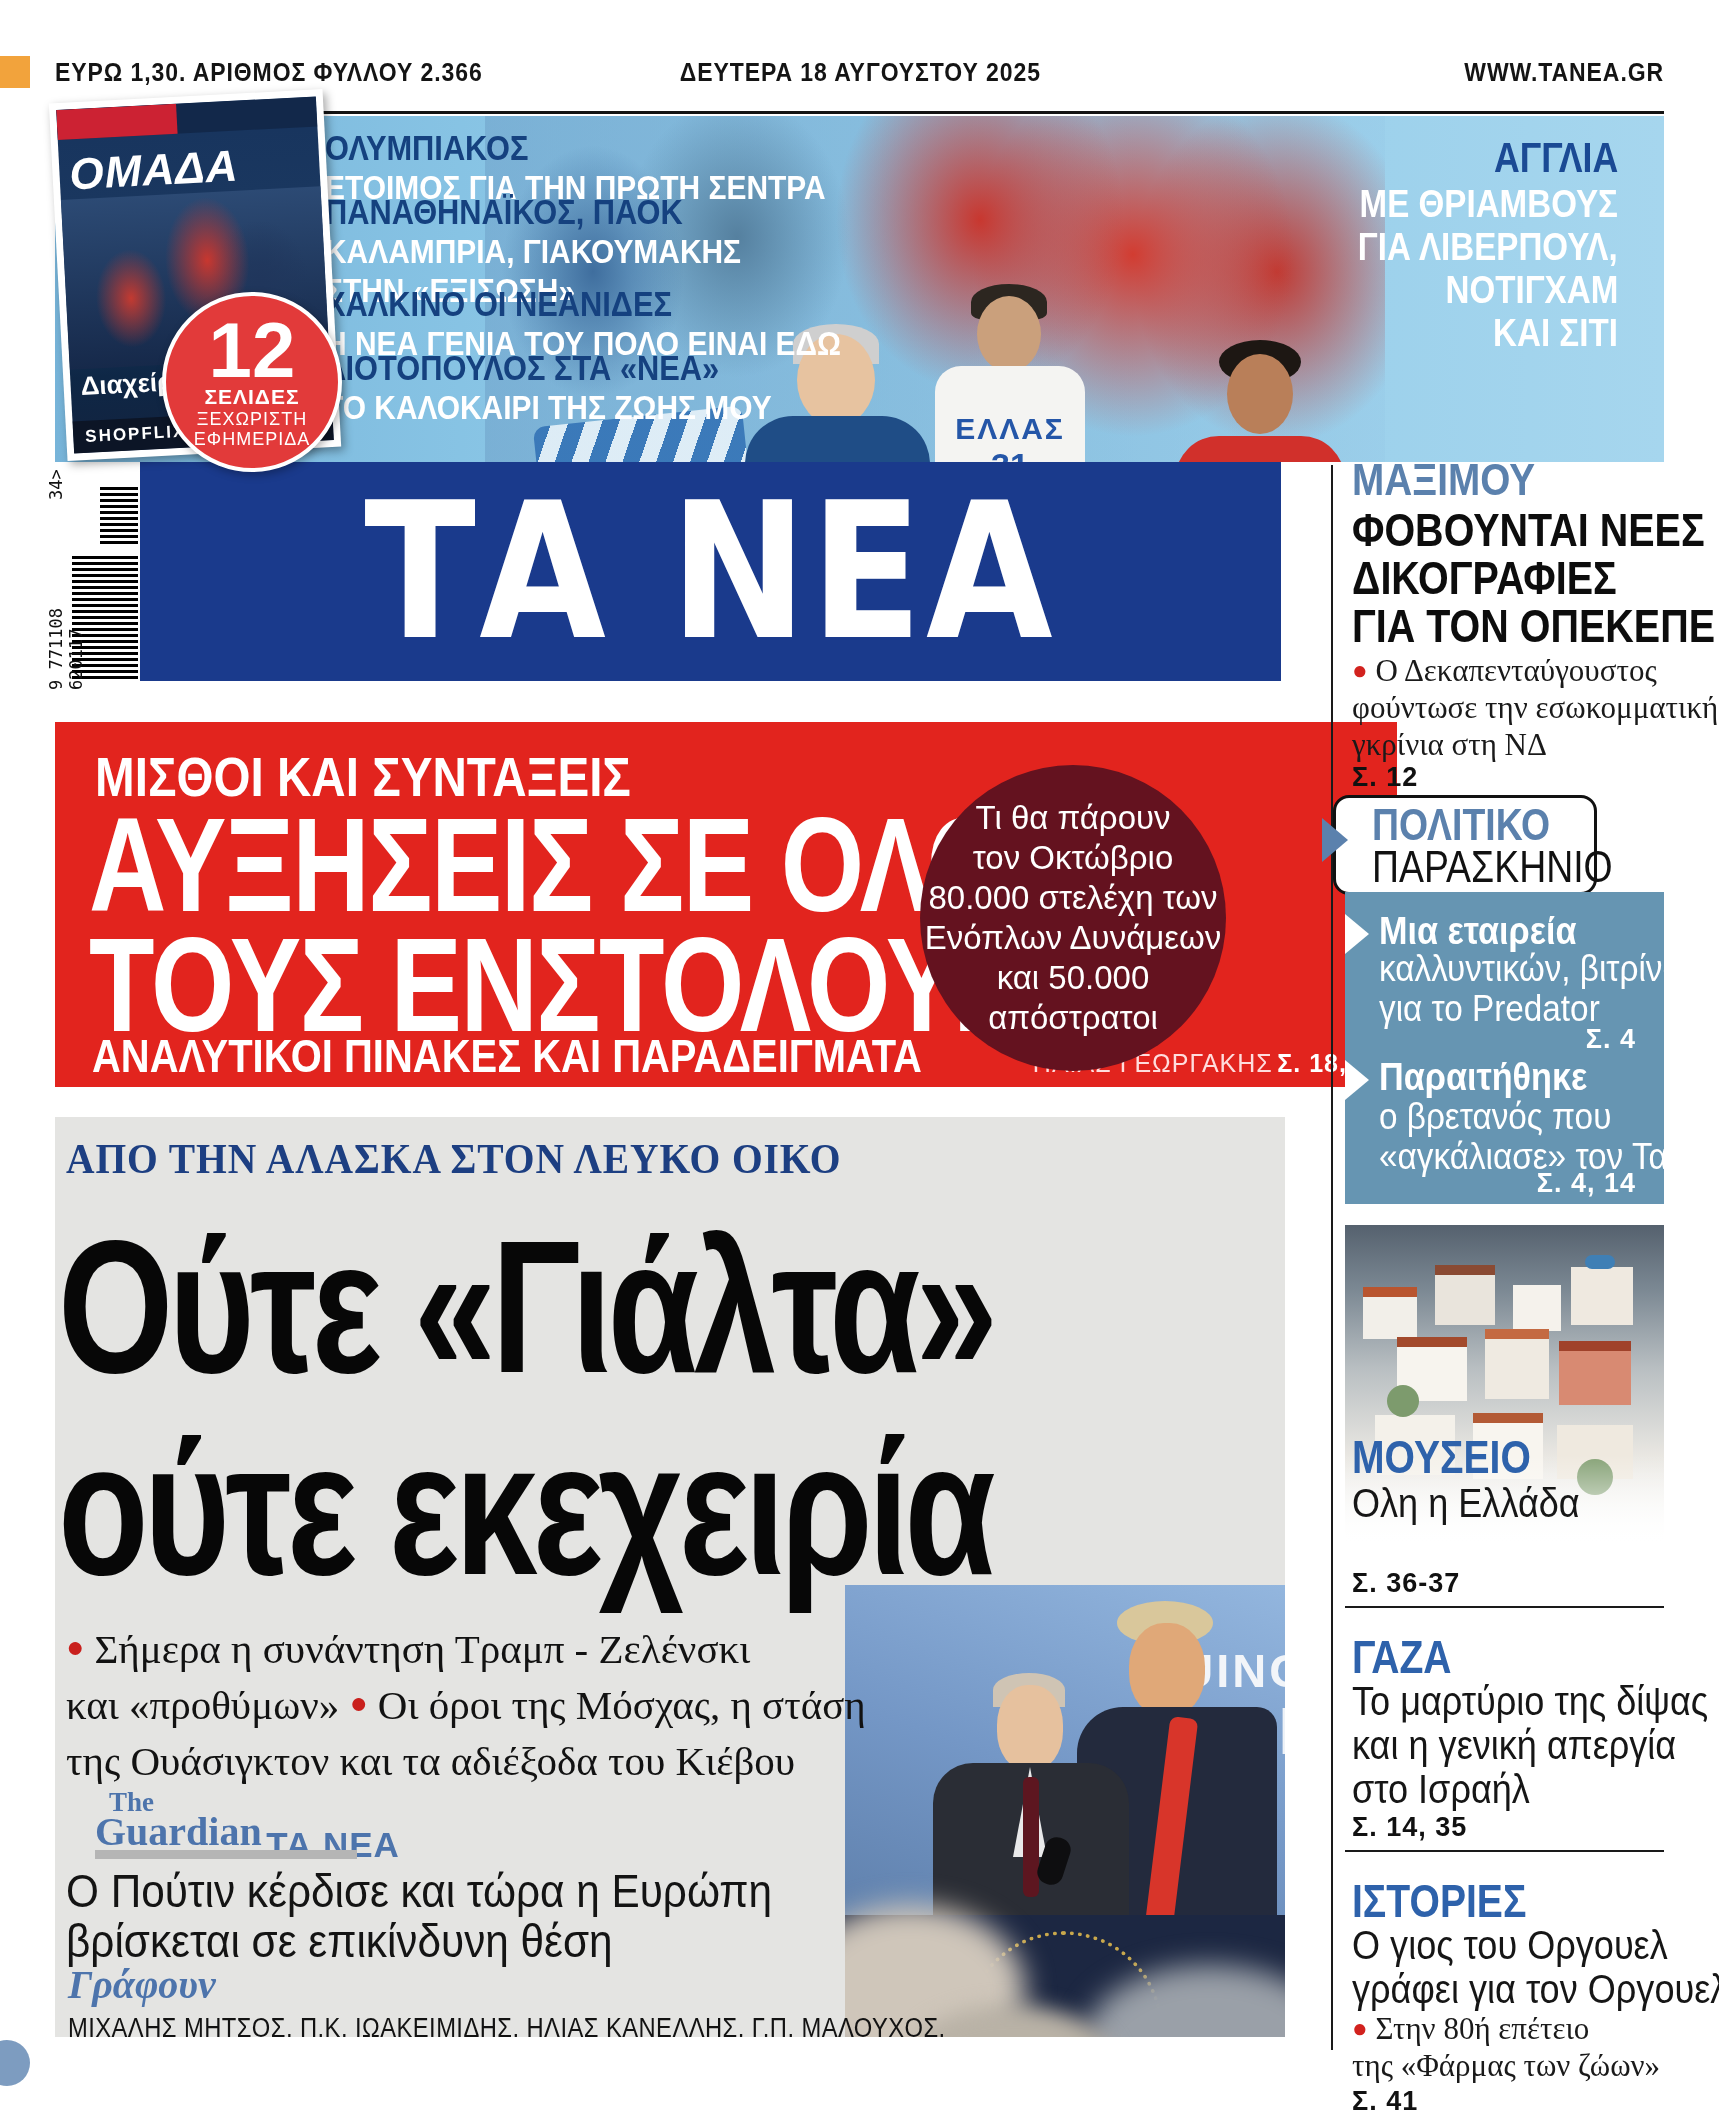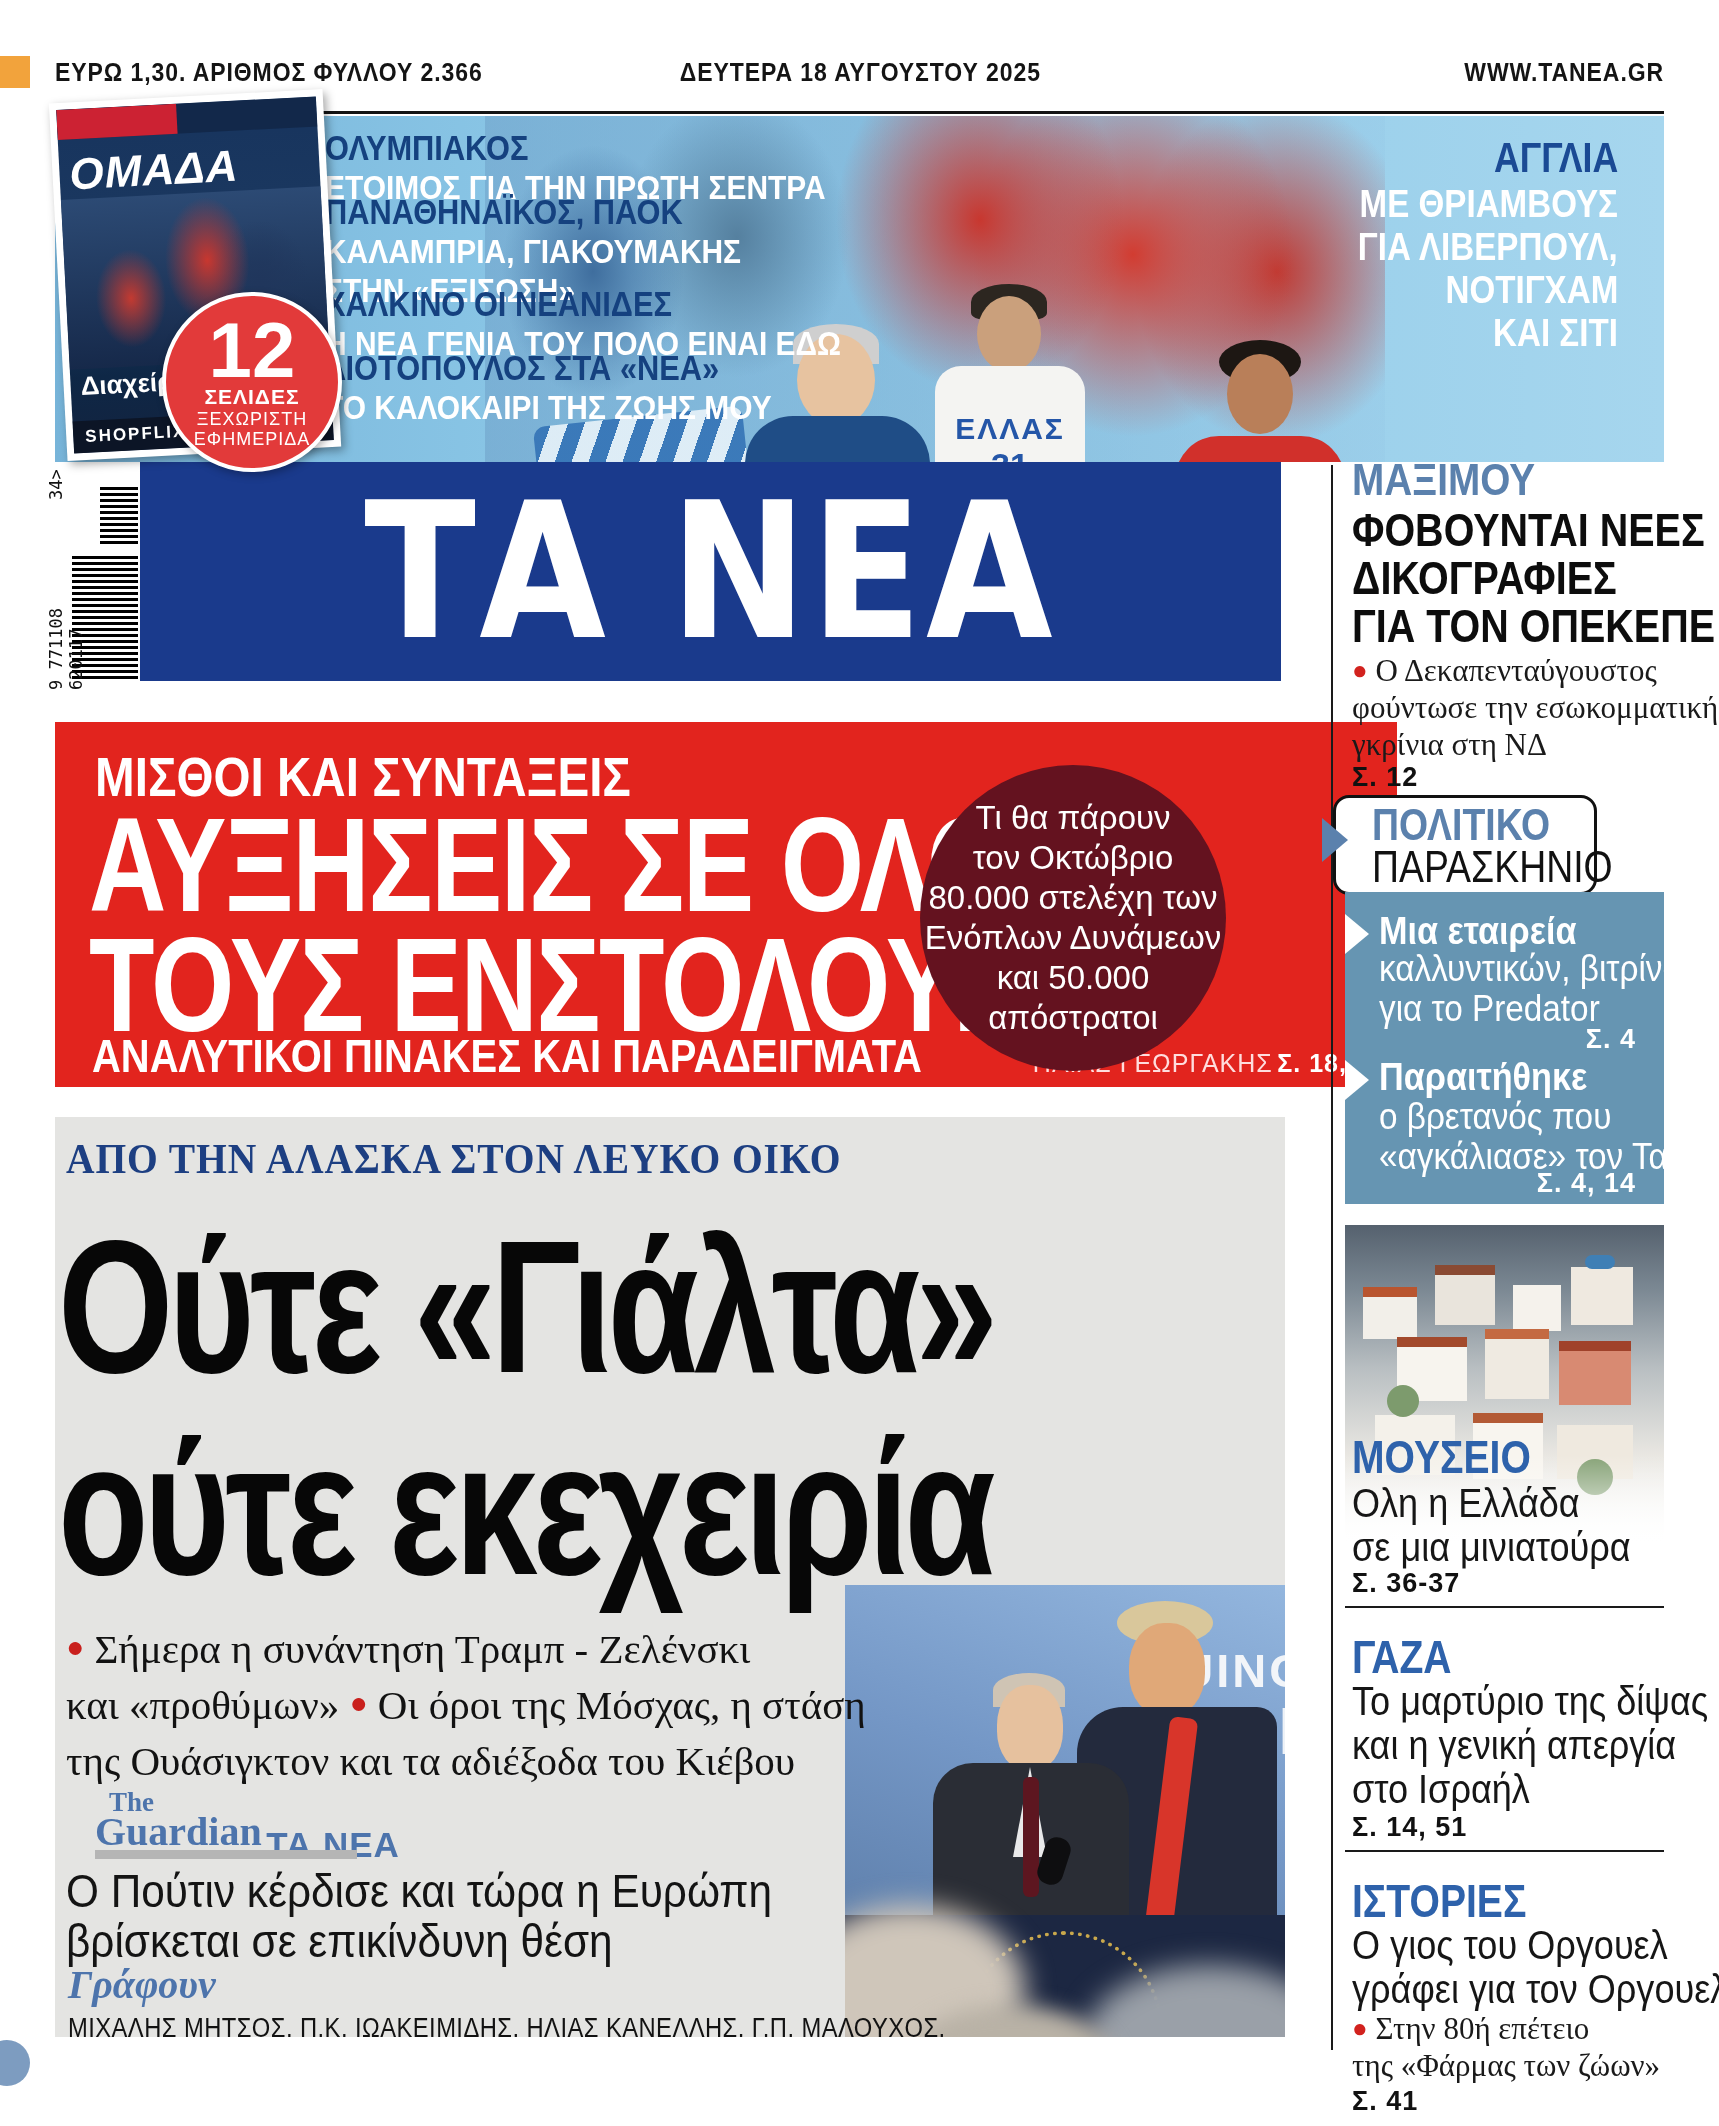--- a/index.html
+++ b/index.html
@@ -339,29 +339,28 @@
       <defs>
           <linearGradient id="fog" x1="0" y1="0" x2="0" y2="1">
         <stop offset="0" stop-color="#ffffff" stop-opacity="0"></stop>
             <stop offset="1" stop-color="#ffffff" stop-opacity="1"></stop>
       </linearGradient>
         </defs>
     </svg>
   </div>
   <div class="abs sk-royal" style="left:1352px;top:1430px;z-index:3;"><span class="cond" style="transform:scaleX(.85);">ΜΟΥΣΕΙΟ</span></div>
   <div class="abs slight" style="left:1352px;top:1480px;z-index:3;"><span class="cond" style="transform:scaleX(.88);">Ολη η Ελλάδα</span></div>
-  <div class="abs slight" style="left:1352px;top:1524px;z-index:3;"><span class="cond" style="transform:scaleX(.88);">σε μια μινιατούρα</span></div>
   <div class="abs spg" style="left:1352px;top:1568px;">Σ. 36-37</div>
   <div class="abs side-rule" style="top:1606px;"></div>
 
   <div class="abs sk-royal" style="left:1352px;top:1630px;"><span class="cond" style="transform:scaleX(.85);">ΓΑΖΑ</span></div>
   <div class="abs slight" style="left:1352px;top:1678px;"><span class="cond" style="transform:scaleX(.88);">Το μαρτύριο της δίψας</span></div>
   <div class="abs slight" style="left:1352px;top:1722px;"><span class="cond" style="transform:scaleX(.88);">και η γενική απεργία</span></div>
   <div class="abs slight" style="left:1352px;top:1766px;"><span class="cond" style="transform:scaleX(.88);">στο Ισραήλ</span></div>
-  <div class="abs spg" style="left:1352px;top:1812px;">Σ. 14, 51</div>
+  <div class="abs spg" style="left:1352px;top:1812px;">Σ. 14, 35</div>
   <div class="abs side-rule" style="top:1850px;"></div>
 
   <div class="abs sk-royal" style="left:1352px;top:1874px;"><span class="cond" style="transform:scaleX(.85);">ΙΣΤΟΡΙΕΣ</span></div>
   <div class="abs slight" style="left:1352px;top:1922px;"><span class="cond" style="transform:scaleX(.88);">Ο γιος του Οργουελ</span></div>
   <div class="abs slight" style="left:1352px;top:1966px;"><span class="cond" style="transform:scaleX(.88);">γράφει για τον Οργουελ</span></div>
   <div class="abs sserif" style="left:1352px;top:2010px;">
     <span class="sdot">●</span>
     <span>Στην 80ή επέτειο</span>
   </div>
   <div class="abs sserif" style="left:1352px;top:2047px;">της «Φάρμας των ζώων»</div>

